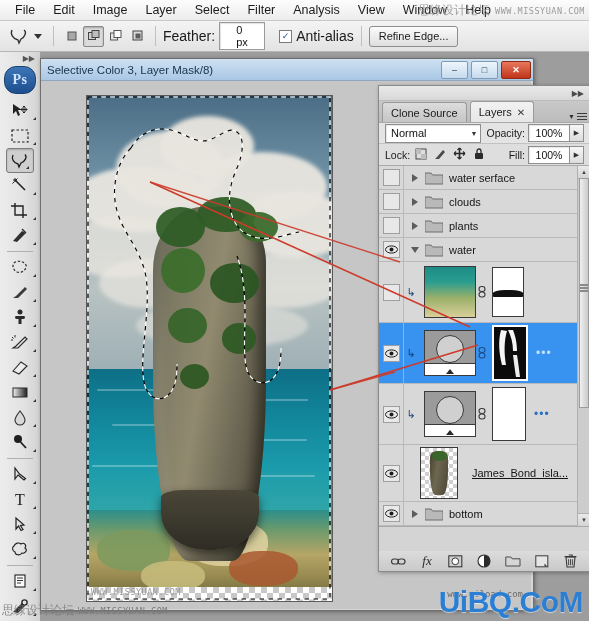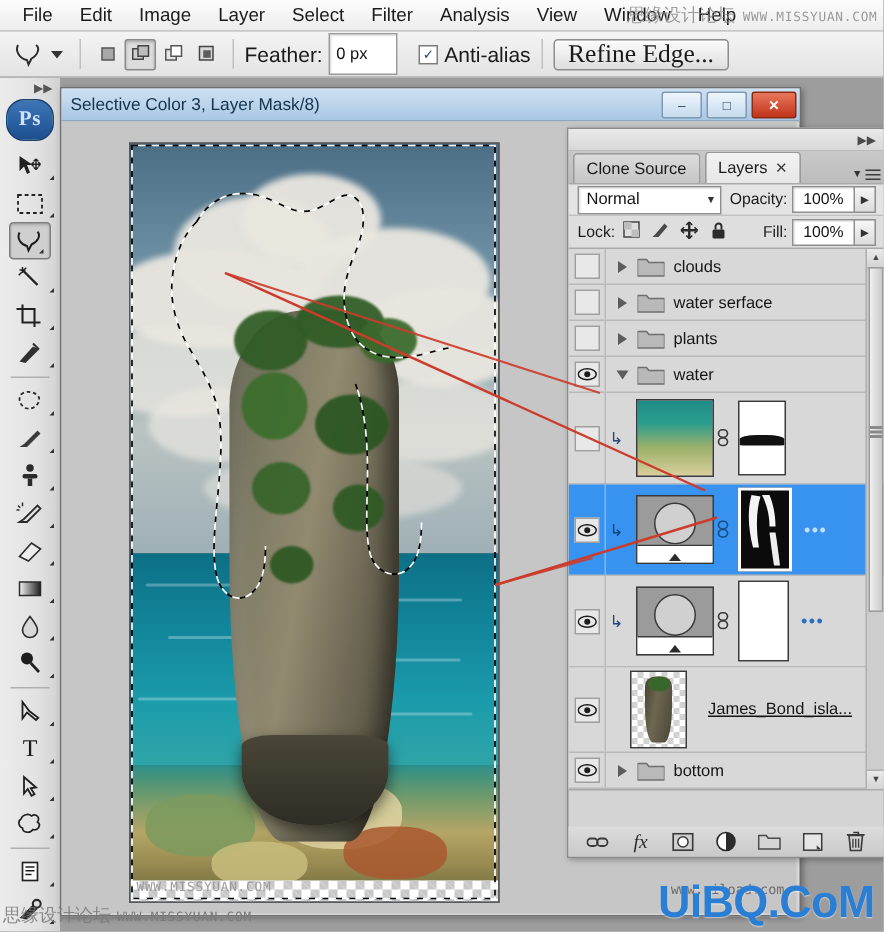--- a/index.html
+++ b/index.html
@@ -46,33 +46,33 @@
   .selmode{
     width:19px;height:19px;border:1px solid transparent;border-radius:2px;
     display:flex;align-items:center;justify-content:center;
   }
   .selmode.active{border:1px solid #8a8a8a;background:#dcdcdc;
     box-shadow:inset 0 1px 2px rgba(0,0,0,.25);}
   .lbl{font-size:14px;color:#1a1a1a;}
   .txtfield{
     background:#fff;border:1px solid #9a9a9a;height:28px;width:46px;
     font-size:11px;color:#111;display:flex;align-items:center;
-    padding:0 4px;box-sizing:border-box;margin-left:4px;
+    padding:0 16px;box-sizing:border-box;margin-left:4px;
     box-shadow:inset 1px 1px 1px rgba(0,0,0,.12);
   }
   .cbx{
     width:11px;height:11px;background:#fff;border:1px solid #7b7b7b;
     display:inline-flex;align-items:center;justify-content:center;
     font-size:9px;color:#1c4b8a;line-height:1;margin-right:4px;
   }
   .btn3d{
     height:19px;border:1px solid #8d8d8d;border-radius:3px;
     background:linear-gradient(#fbfbfb,#dedede);
-    font-size:17px;color:#1a1a1a;display:flex;align-items:center;
-    padding:0 9px;box-shadow:0 1px 0 rgba(255,255,255,.7) inset;font-family:Liberation Serif, serif;
+    font-size:11px;color:#1a1a1a;display:flex;align-items:center;
+    padding:0 9px;box-shadow:0 1px 0 rgba(255,255,255,.7) inset;
   }
 
   
   #toolbar{
     left:0;top:52px;width:40px;height:569px;
     background:linear-gradient(90deg,#ececed,#e2e2e2 60%,#d2d2d2);
     border-right:1px solid #9f9f9f;
   }
   #tb-grip{height:12px;display:flex;align-items:center;justify-content:flex-end;padding-right:5px;color:#555;font-size:8px;}
   #ps-logo{
@@ -672,36 +672,36 @@
         <div class="eyebox"></div>
       </div>
       <div class="discl">
           <div class="arr-r"></div>
         </div>
       <span class="folder">
         <svg width="18" height="14">
             <path d="M0 2 h6 l1.6 2 H18 V13 H0 Z" fill="#b9b9b9" stroke="#6f6f6f" stroke-width="1"></path>
           </svg>
       </span>
-      <span class="lname">clouds</span>
+      <span class="lname">water serface</span>
     </div>
 
     <div class="lrow">
       <div class="eyecell">
         <div class="eyebox"></div>
       </div>
       <div class="discl">
           <div class="arr-r"></div>
         </div>
       <span class="folder">
         <svg width="18" height="14">
             <path d="M0 2 h6 l1.6 2 H18 V13 H0 Z" fill="#b9b9b9" stroke="#6f6f6f" stroke-width="1"></path>
           </svg>
       </span>
-      <span class="lname">water serface</span>
+      <span class="lname">clouds</span>
     </div>
 
     <div class="lrow">
       <div class="eyecell">
         <div class="eyebox"></div>
       </div>
       <div class="discl">
           <div class="arr-r"></div>
         </div>
       <span class="folder">

